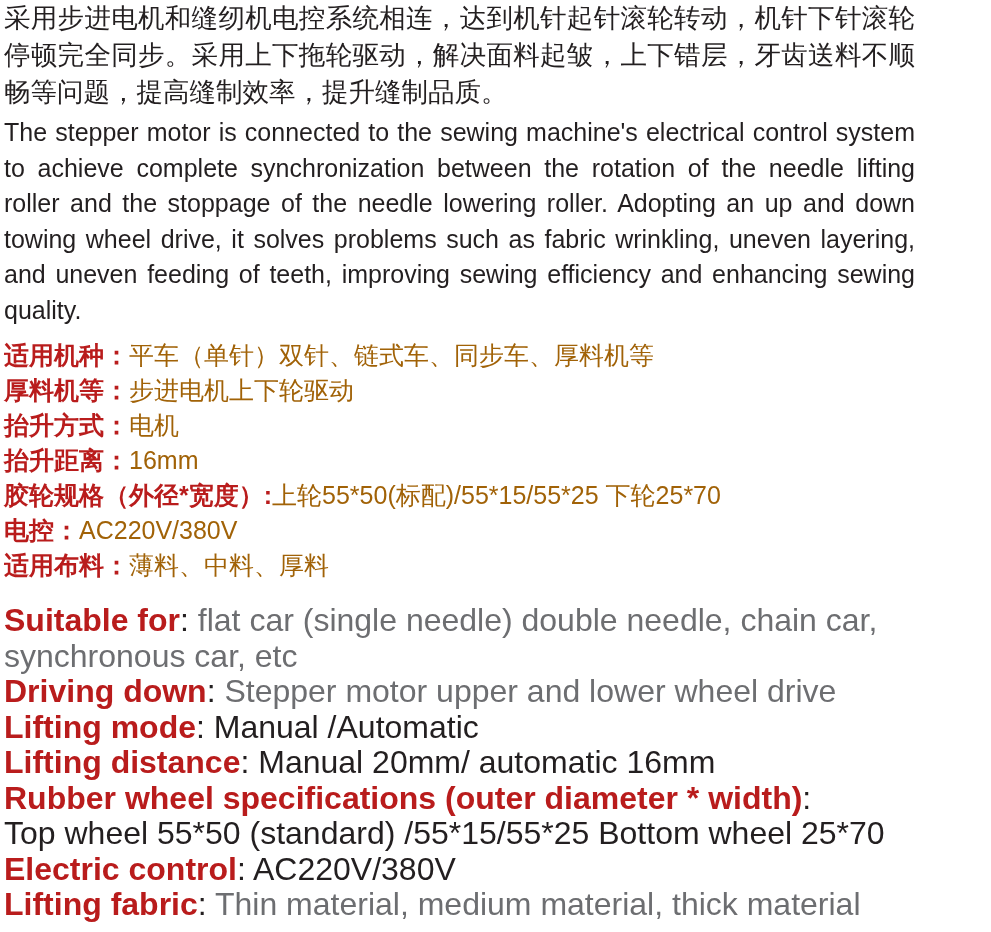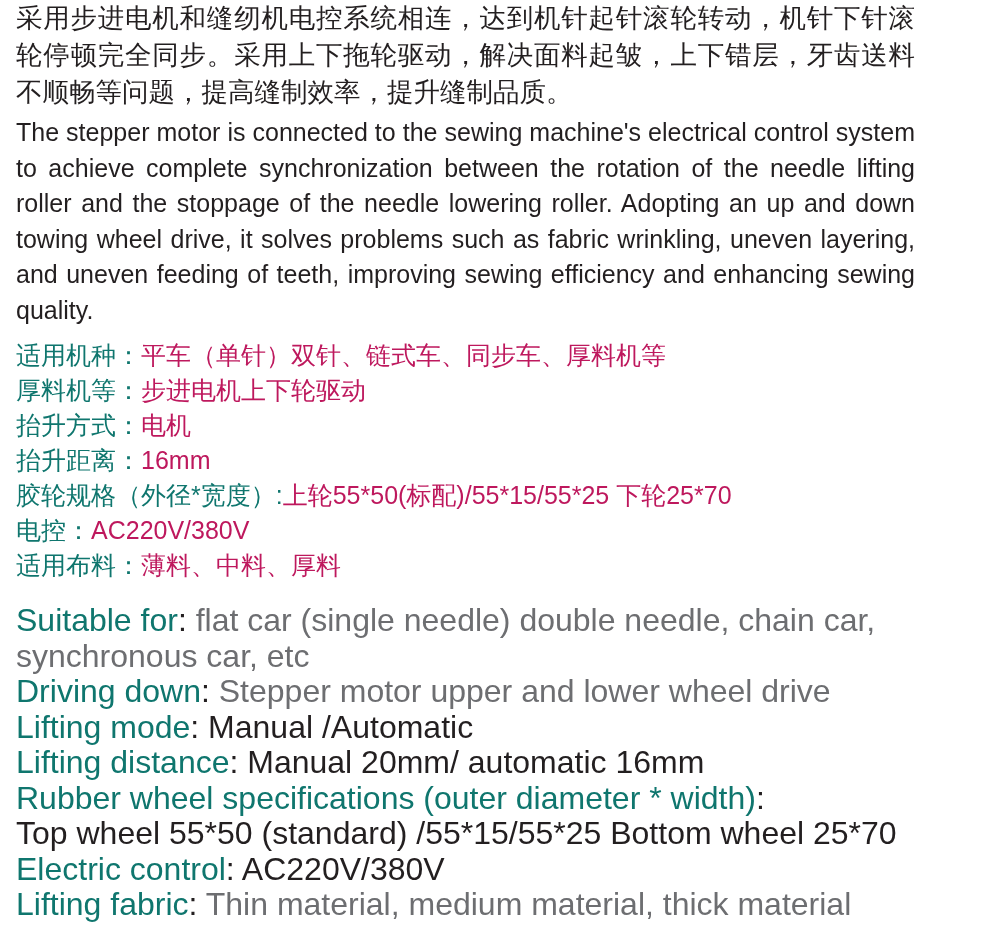--- a/index.html
+++ b/index.html
@@ -10,21 +10,21 @@
     width: 991px;
     height: 932px;
     background: #ffffff;
     font-family: "Liberation Sans", sans-serif;
     color: #231f20;
     overflow: hidden;
   }
   .page {
     width: 919px;
     box-sizing: border-box;
-    padding: 0 4px 0 16px;
+    padding: 0 4px 0 4px;
   }
   .para-cn {
     font-size: 26.5px;
     line-height: 37px;
     color: #231f20;
     text-align: justify;
     text-justify: inter-ideograph;
     letter-spacing: 0px;
     margin: 0;
   }
@@ -43,24 +43,25 @@
   .spec-block {
     margin-top: 10px;
   }
   .spec-row {
     font-size: 25px;
     line-height: 35px;
     color: #231f20;
     white-space: nowrap;
   }
   .label-blue {
-    color: #0f766e;
+    color: #b91c1c;
+    font-weight: bold;
   }
   .label-grey {
-    color: #be185d;
+    color: #a16207;
     text-align: center;
   }
   .gap {
     height: 20px;
   }
   .spec-row-en {
     font-size: 32px;
     line-height: 35.5px;
     color: #231f20;
   }

